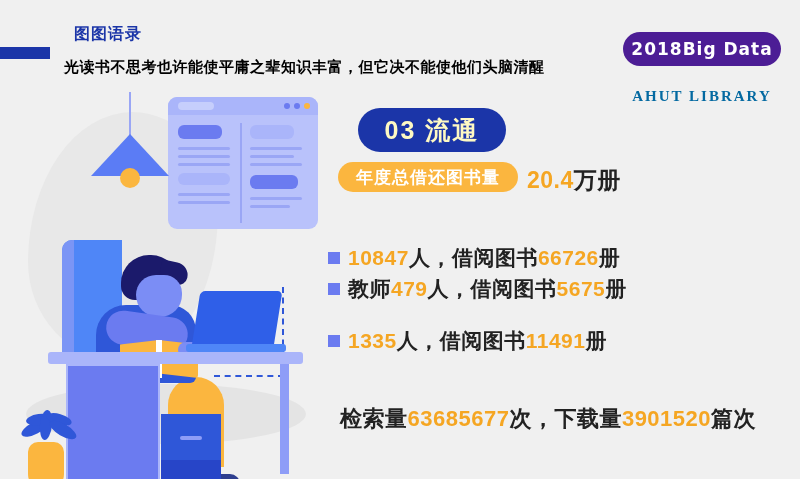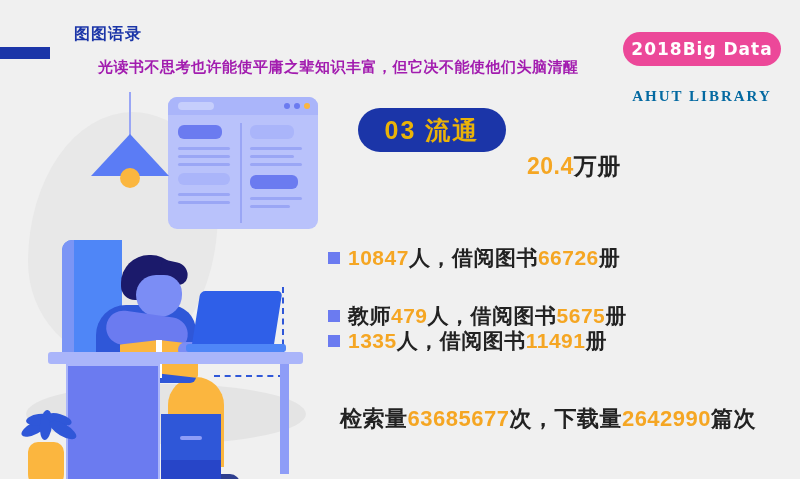--- a/index.html
+++ b/index.html
@@ -12,71 +12,71 @@
   #poster{position:absolute;left:0;top:0;width:800px;height:479px;background:#f0f0f0;overflow:hidden;}
 
   
   .accent-bar{position:absolute;left:0;top:47px;width:50px;height:12px;background:#1b35a8;}
   .quote-title{
     position:absolute;left:58px;top:24px;
     font-family:Liberation Mono, monospace;
     font-size:16px;color:#1b35a8;font-weight:700;letter-spacing:1px;margin-left:16px;
   }
   .quote-text{
-    position:absolute;left:98px;top:58px;
+    position:absolute;left:64px;top:58px;
     font-family:"Liberation Serif","DejaVu Serif",serif;
-    font-size:15px;color:#a21caf;font-weight:700;letter-spacing:.5px;
+    font-size:15px;color:#000000;font-weight:700;letter-spacing:.5px;
   }
   .brand-pill{
     position:absolute;left:623px;top:32px;width:158px;height:34px;
-    background:#ec4899;border-radius:17px;
+    background:#4c1d95;border-radius:17px;
     display:flex;align-items:center;justify-content:center;
   }
   .brand-pill span{
     color:#ffffff;font-size:17px;font-weight:700;letter-spacing:1px;
     font-family:"DejaVu Sans",sans-serif;
   }
   .brand-sub{
     position:absolute;left:623px;top:88px;width:158px;text-align:center;
     color:#0369a1;font-size:15px;font-weight:700;letter-spacing:2px;
     font-family:Liberation Serif, serif;
   }
 
   
   .sec-pill{
     position:absolute;left:358px;top:108px;width:148px;height:44px;
     background:#1b35a8;border-radius:22px;
     display:flex;align-items:center;justify-content:center;
   }
-  .sec-pill span{color:#eab308;font-size:25px;font-weight:700;letter-spacing:2px;}
+  .sec-pill span{color:#fef9c3;font-size:25px;font-weight:700;letter-spacing:2px;}
 
   .tag{
     position:absolute;height:30px;background:#fbb63f;border-radius:15px;
     display:flex;align-items:center;justify-content:center;padding:0 18px;
     box-sizing:border-box;
   }
   .tag span{color:#ffffff;font-size:17px;font-weight:700;letter-spacing:1px;}
   #tag-total{left:338px;top:162px;}
   #tag-ratio{left:338px;top:206px;}
   #tag-eres {left:338px;top:366px;}
 
   .total-value{
-    position:absolute;left:527px;top:151px;
+    position:absolute;left:527px;top:165px;
     font-size:23px;font-weight:700;letter-spacing:.5px;
   }
   .num{color:#f5a623;}
   .dark{color:#222222;}
 
   .stat-row{
     position:absolute;left:328px;display:flex;align-items:center;
     font-size:21px;font-weight:700;color:#222222;letter-spacing:.5px;
     white-space:nowrap;
   }
   #stat-0{top:244px;}
-  #stat-1{top:302px;}
+  #stat-1{top:275px;}
   #stat-2{top:327px;}
   .bullet{
     width:12px;height:12px;background:#6b7bf0;
     margin-right:8px;flex:0 0 auto;display:inline-block;
   }
 
   .eres-line{
     position:absolute;left:340px;top:404px;
     font-size:22px;font-weight:700;color:#222222;letter-spacing:.5px;
     white-space:nowrap;
@@ -181,20 +181,23 @@
 
   <div class="brand-pill">
     <span>2018Big Data</span>
   </div>
   <div class="brand-sub">AHUT LIBRARY</div>
 
   <div class="sec-pill">
     <span>03 流通</span>
   </div>
 
+  <div class="tag" id="tag-total">
+    <span>年度总借还图书量</span>
+  </div>
   <div class="total-value">
     <span class="num">20.4</span><span class="dark">万册</span>
   </div>
 
 
   <div class="stat-row" id="stat-0">
     <span class="bullet"></span>
       <span class="num">10847</span>
       <span>人，</span>
       <span>借阅图书</span>
@@ -215,21 +218,21 @@
   <div class="stat-row" id="stat-2">
     <span class="bullet"></span>
       <span class="num">1335</span>
       <span>人，</span>
       <span>借阅图书</span>
       <span class="num">11491</span>
       <span>册</span>
   </div>
 
   <div class="eres-line">
-    <span>检索量</span><span class="num">63685677</span><span>次，</span><span>下载量</span><span class="num">2642990</span><span>篇次</span>
+    <span>检索量</span><span class="num">63685677</span><span>次，</span><span>下载量</span><span class="num">3901520</span><span>篇次</span>
   </div>
 
   <div class="illu">
     <div class="blob"></div>
     <div class="floor-shadow"></div>
 
     <div class="win">
       <div class="win-bar">
         <div class="win-tab"></div>
         <div class="dot d1"></div>

